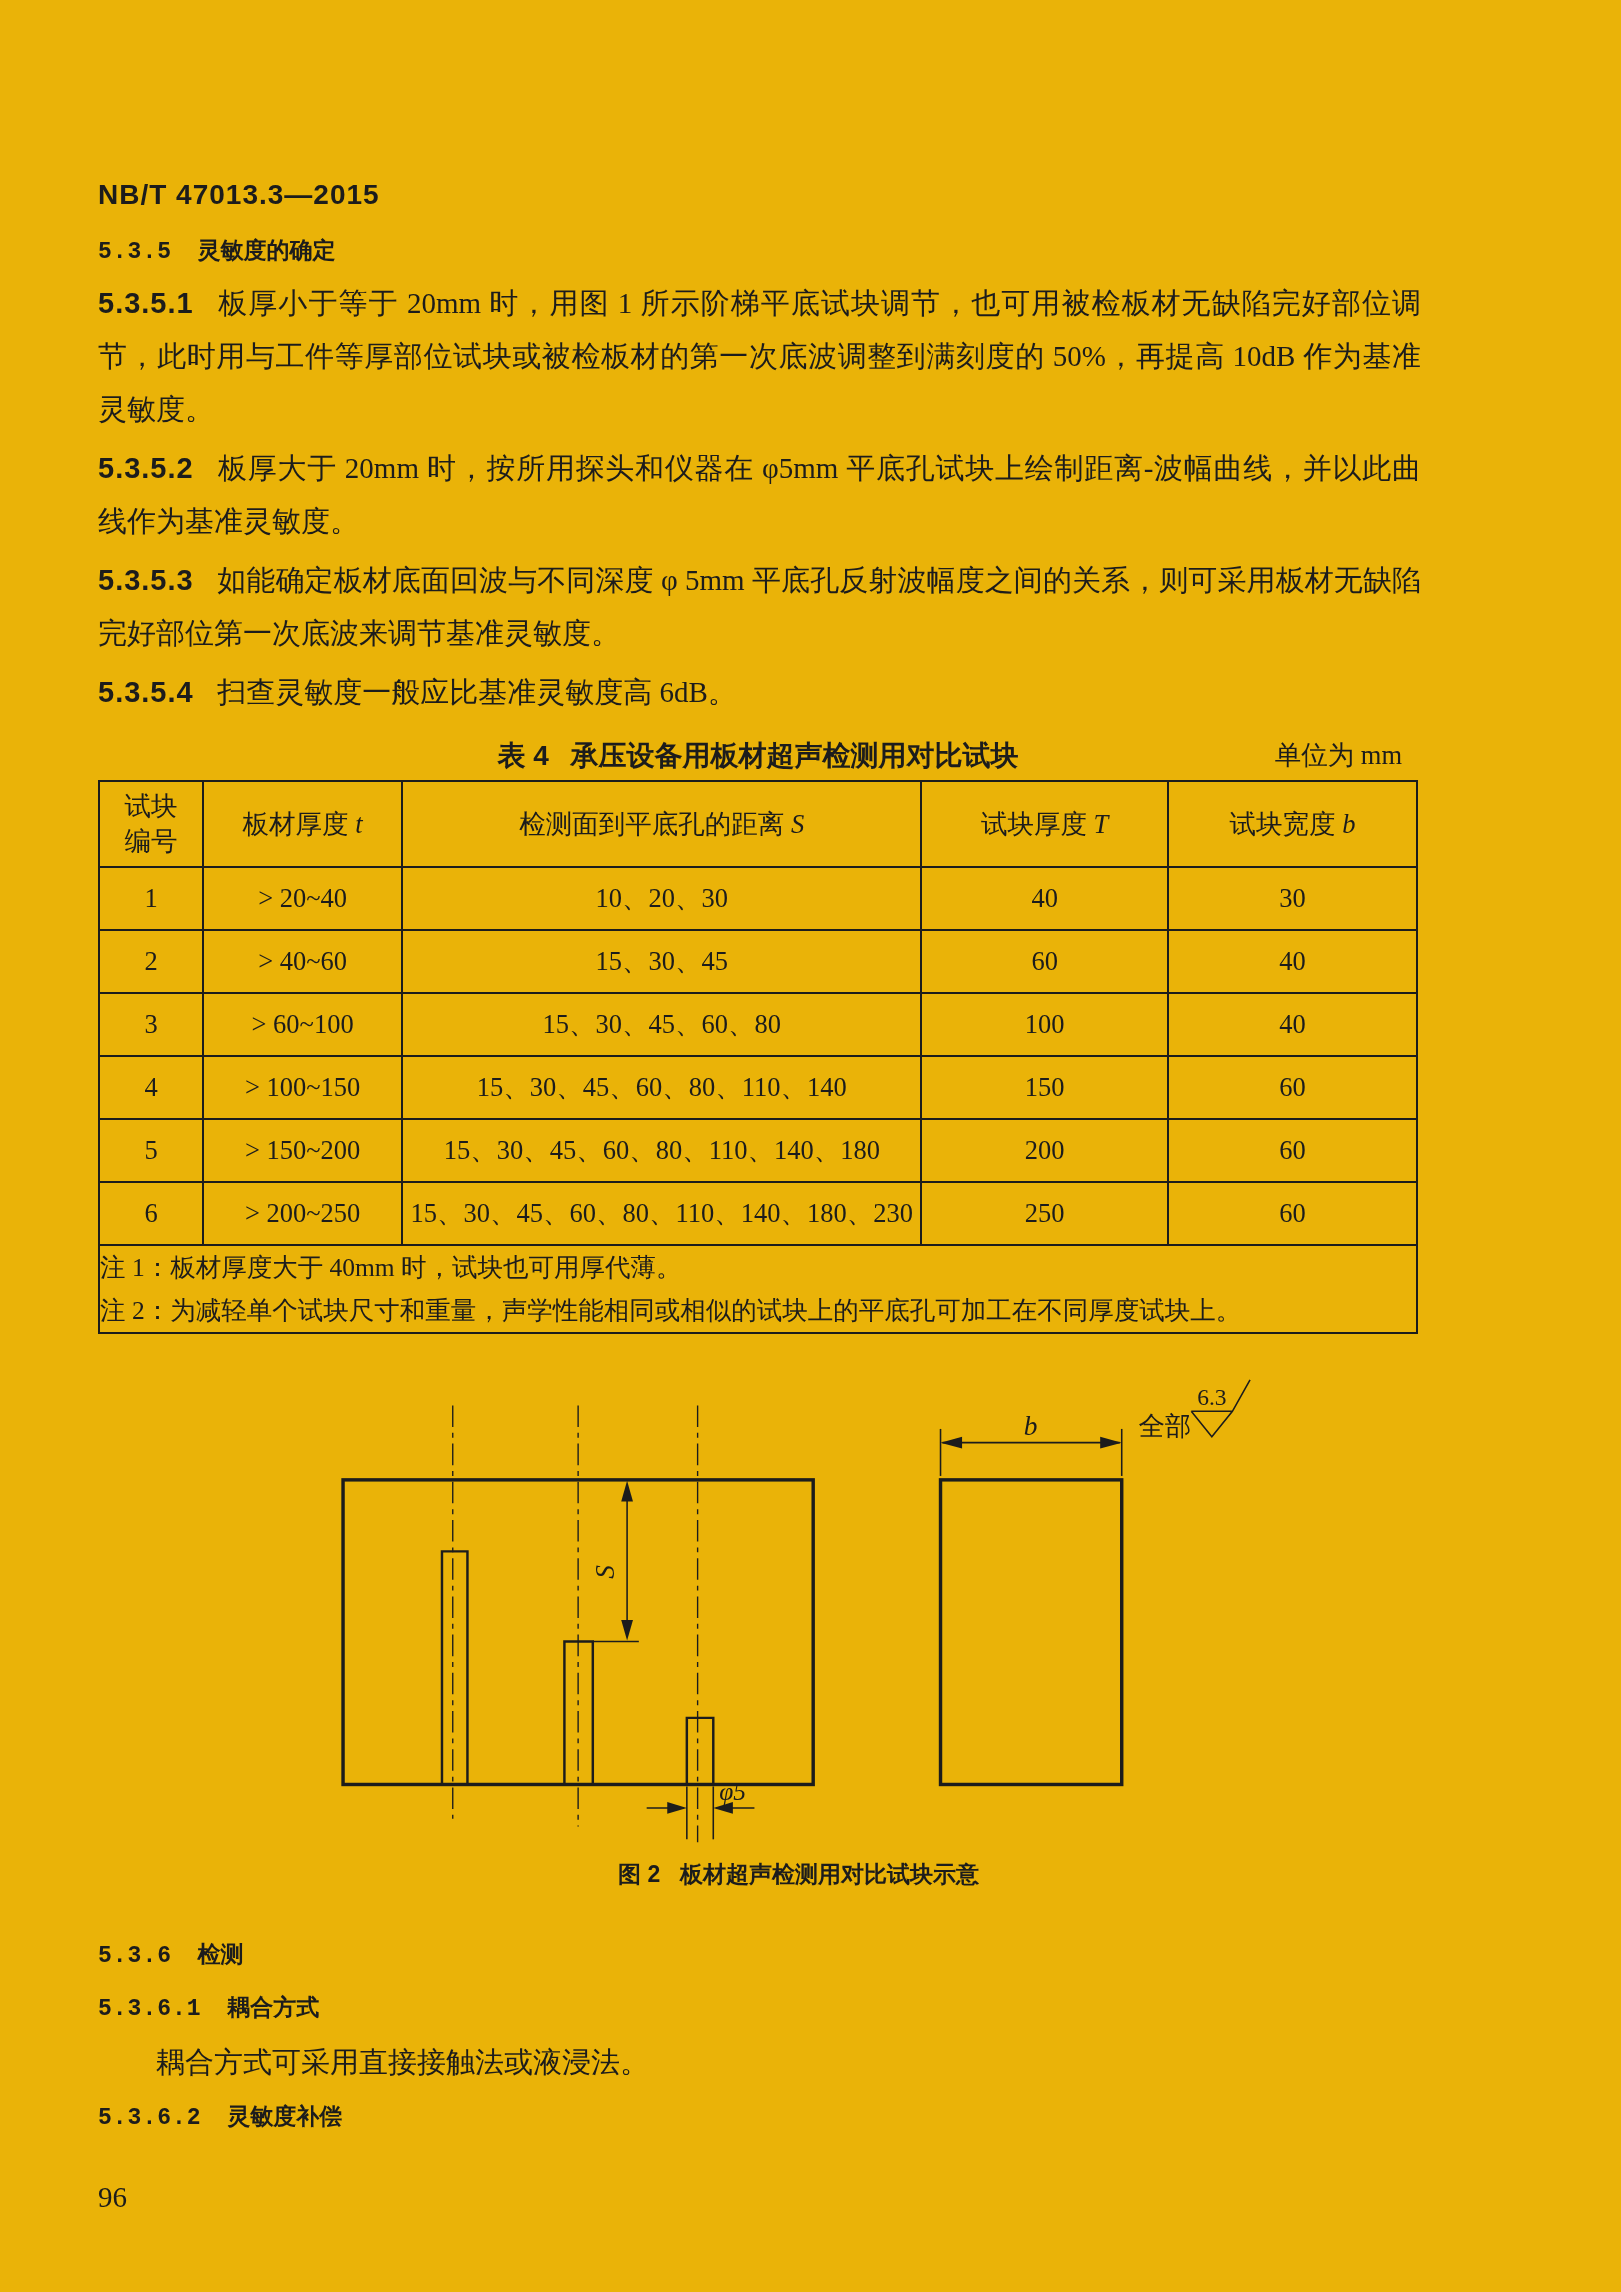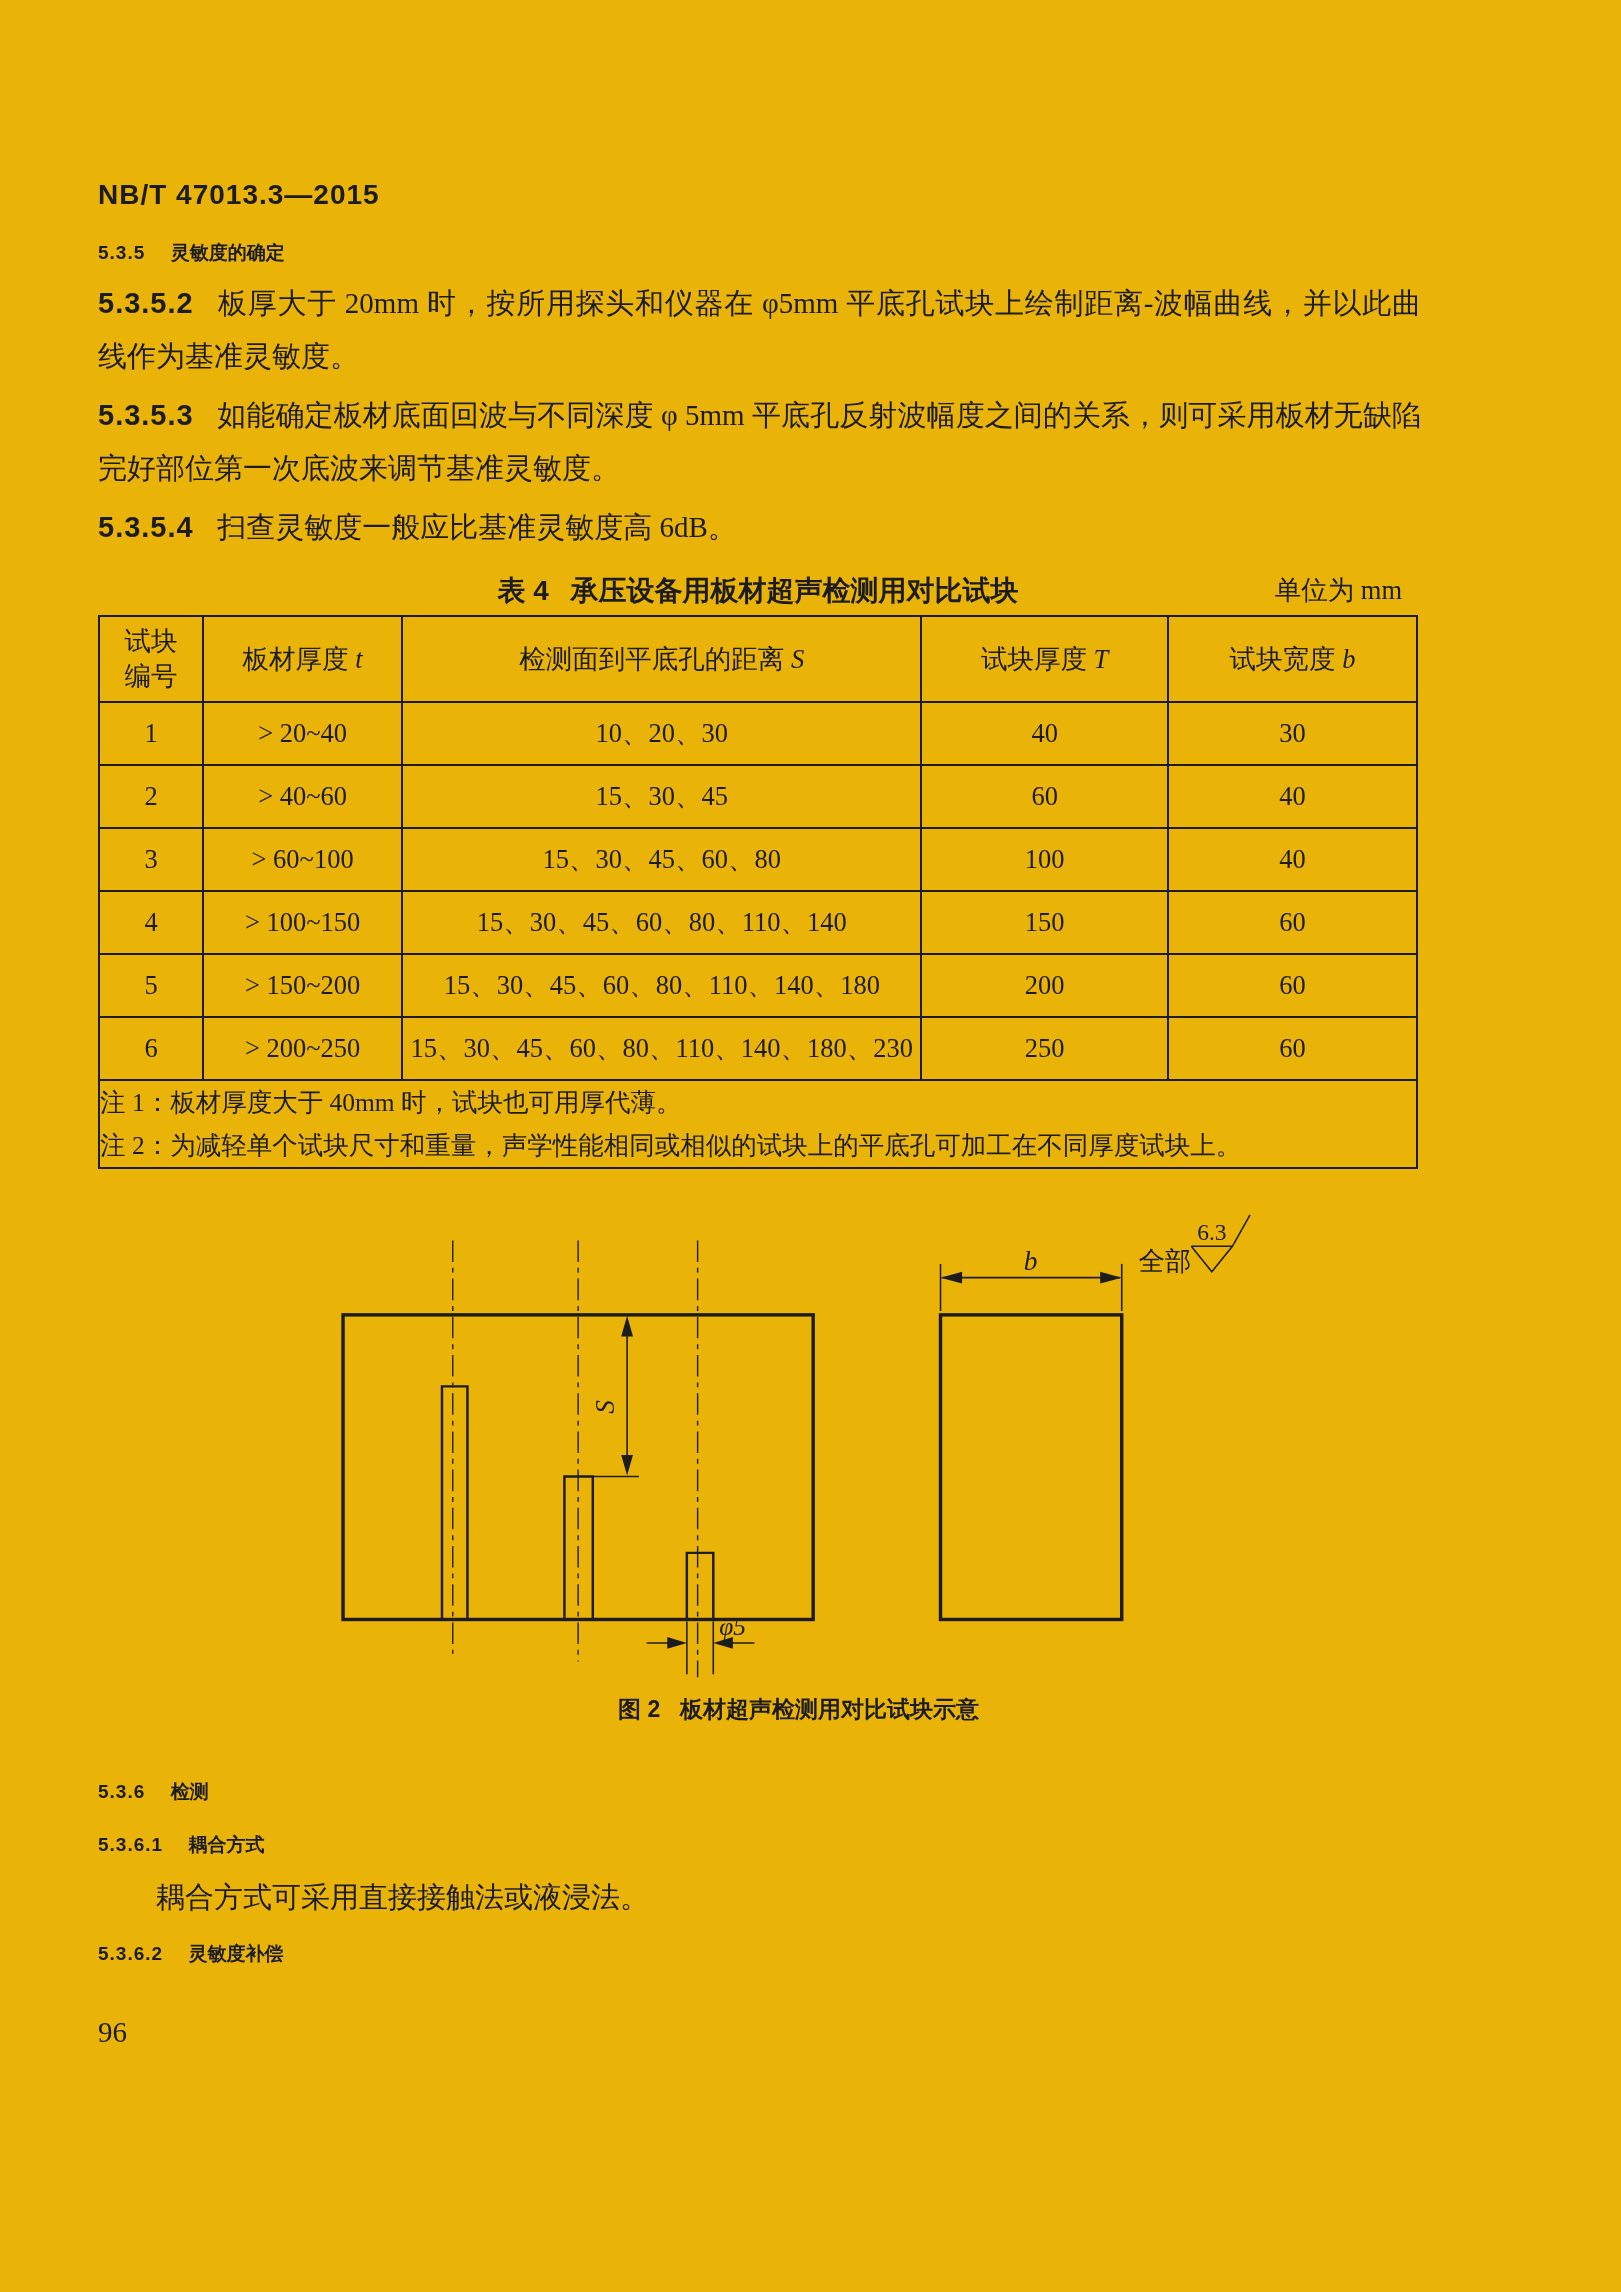--- a/index.html
+++ b/index.html
@@ -17,23 +17,23 @@
   }
   .doc-code {
     font-family: "Liberation Sans", "DejaVu Sans", sans-serif;
     font-weight: bold;
     font-size: 28px;
     line-height: 33px;
     letter-spacing: 1px;
   }
   .clause-heading {
     margin: 21.6px 0 0 0;
-    font-family: Liberation Sans, sans-serif;
-    font-weight: bold;
-    font-size: 19px;
+    font-family: Liberation Mono, monospace;
+    font-weight: bold;
+    font-size: 23px;
     line-height: 39px;
   }
   .clause-heading .num { margin-right: 25.5px; letter-spacing: 1px; }
   .para {
     margin: 5.9px 0 0 0;
     font-size: 29px;
     line-height: 53px;
     text-align: justify;
   }
   .para .num {
@@ -128,20 +128,21 @@
 <body>
 
 <div class="page">
 
   <div class="doc-code">NB/T 47013.3—2015</div>
 
   <div class="clause-heading">
     <span class="num">5.3.5</span><span>灵敏度的确定</span>
   </div>
 
+  <p class="para"><span class="num">5.3.5.1</span><span>板厚小于等于 20mm 时，用图 1 所示阶梯平底试块调节，也可用被检板材无缺陷完好部位调节，此时用与工件等厚部位试块或被检板材的第一次底波调整到满刻度的 50%，再提高 10dB 作为基准灵敏度。</span></p>
 
   <p class="para"><span class="num">5.3.5.2</span><span>板厚大于 20mm 时，按所用探头和仪器在 φ5mm 平底孔试块上绘制距离-波幅曲线，并以此曲线作为基准灵敏度。</span></p>
 
   <p class="para"><span class="num">5.3.5.3</span><span>如能确定板材底面回波与不同深度 φ 5mm 平底孔反射波幅度之间的关系，则可采用板材无缺陷完好部位第一次底波来调节基准灵敏度。</span></p>
 
   <p class="para"><span class="num">5.3.5.4</span><span>扫查灵敏度一般应比基准灵敏度高 6dB。</span></p>
 
   <div class="table-block">
     <div class="table-title-row">
       <div class="table-title">

